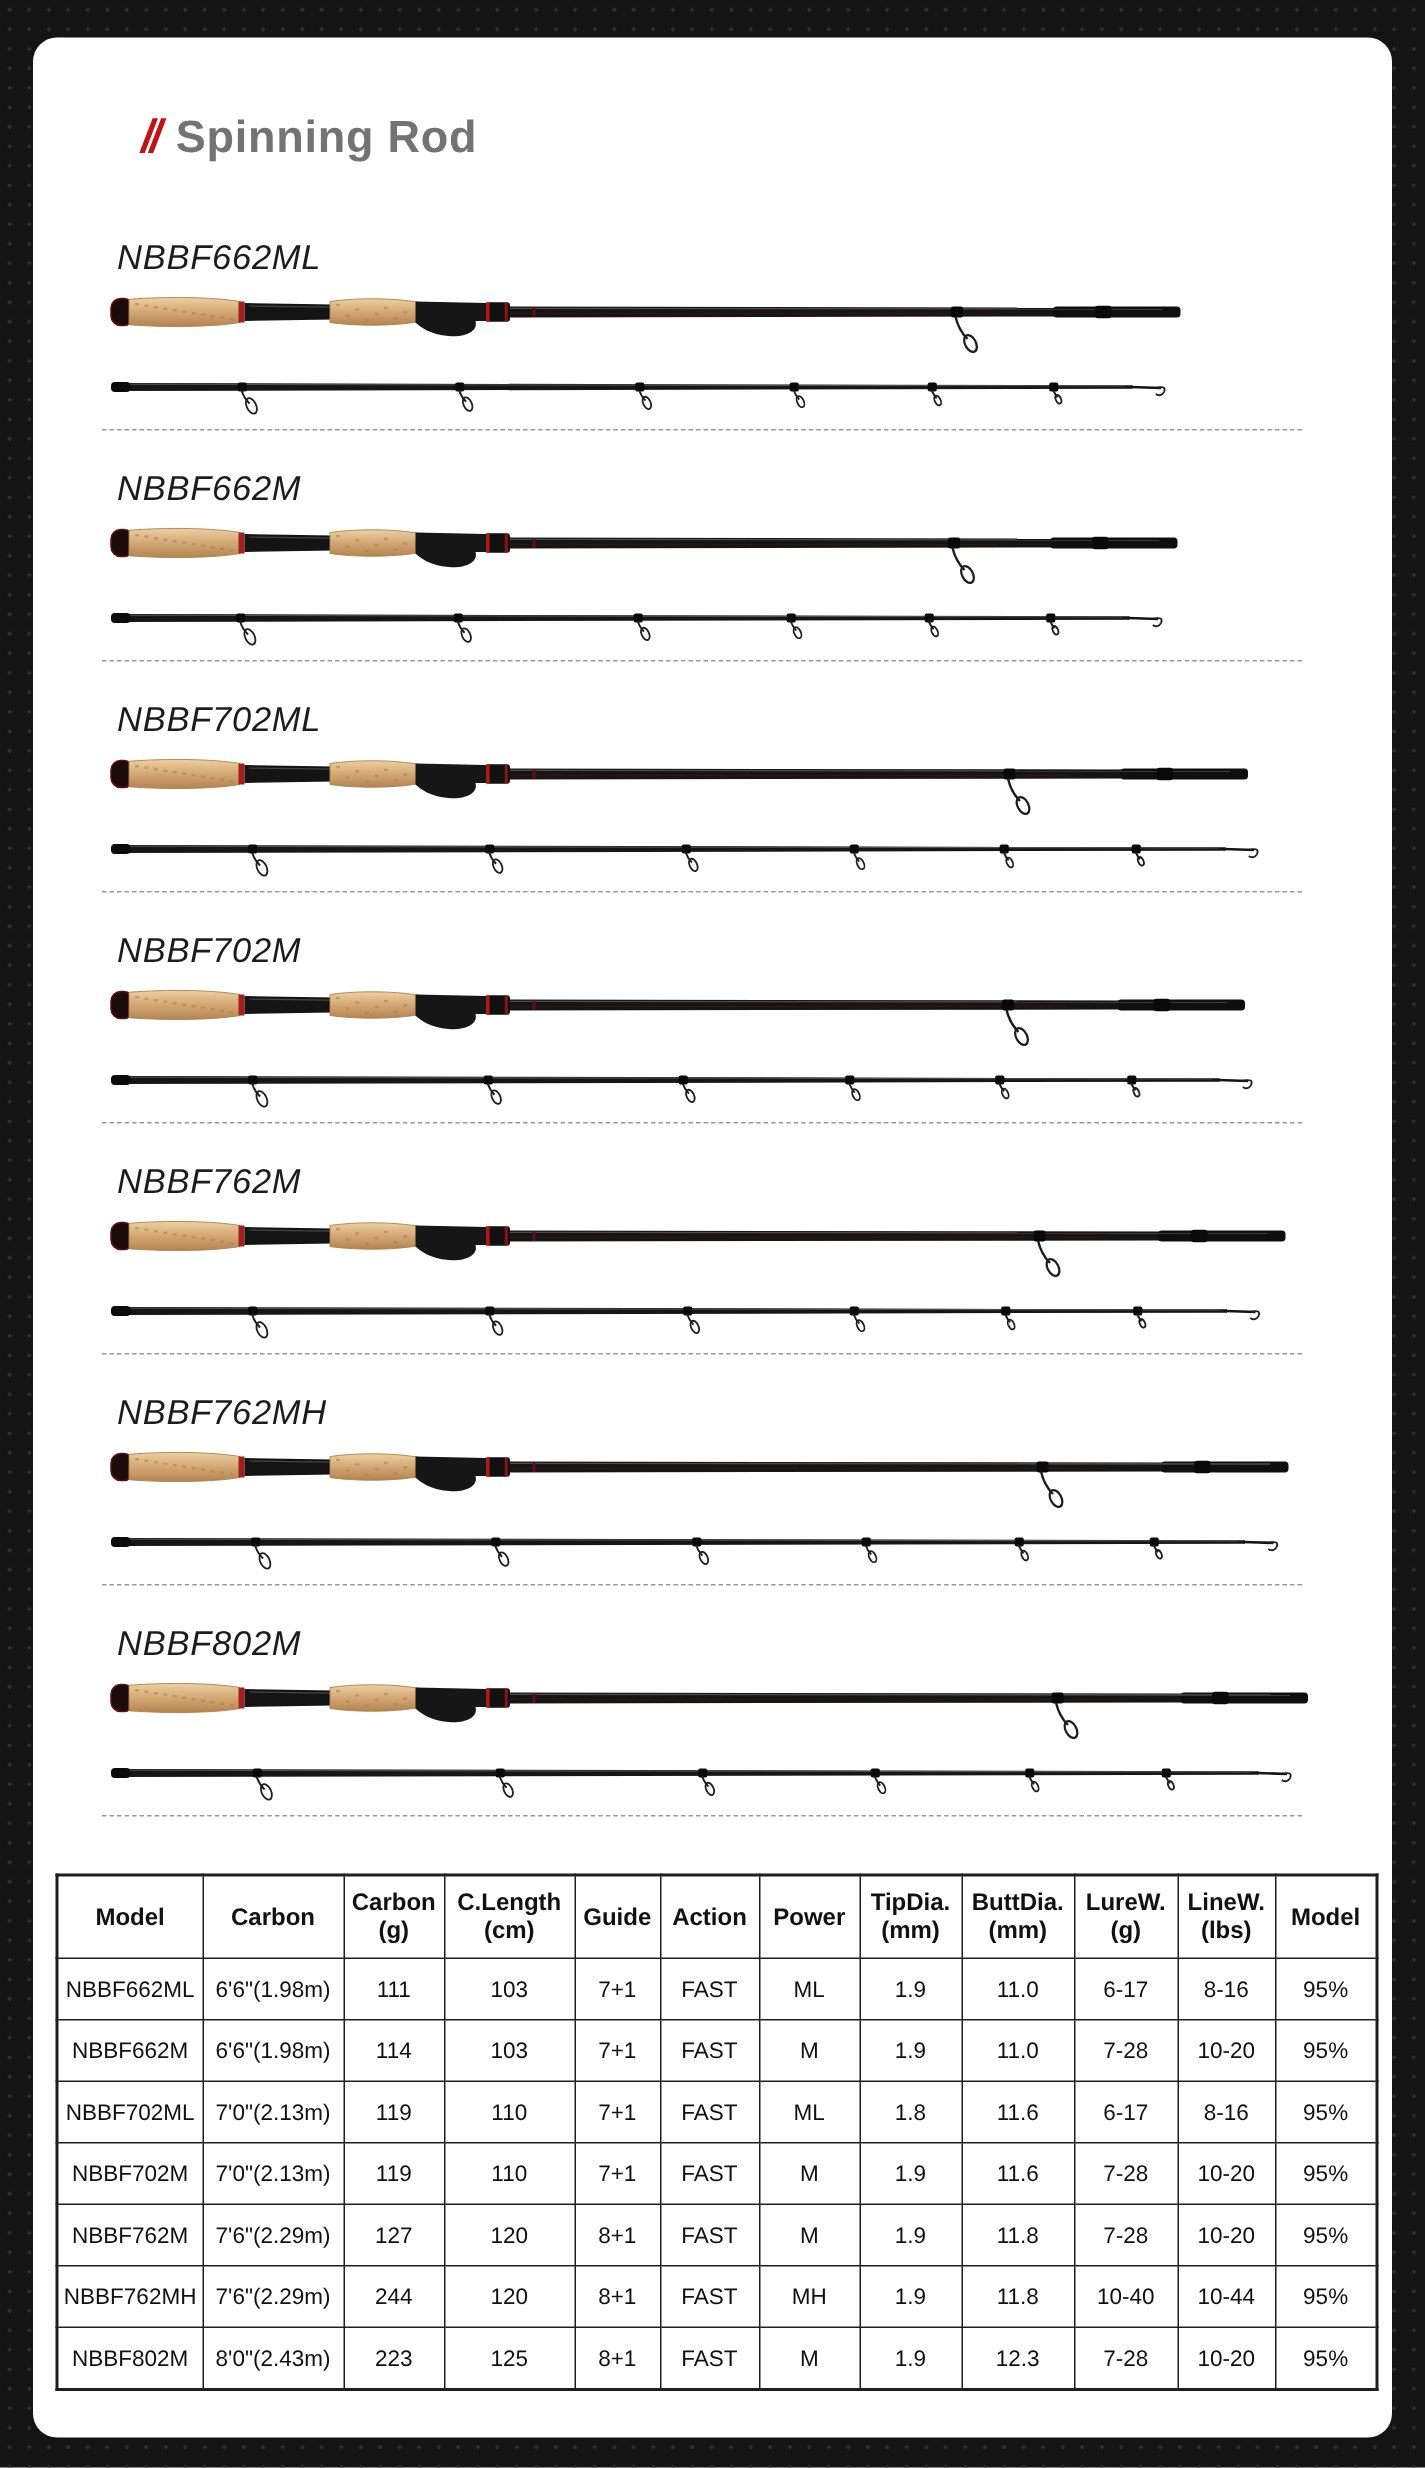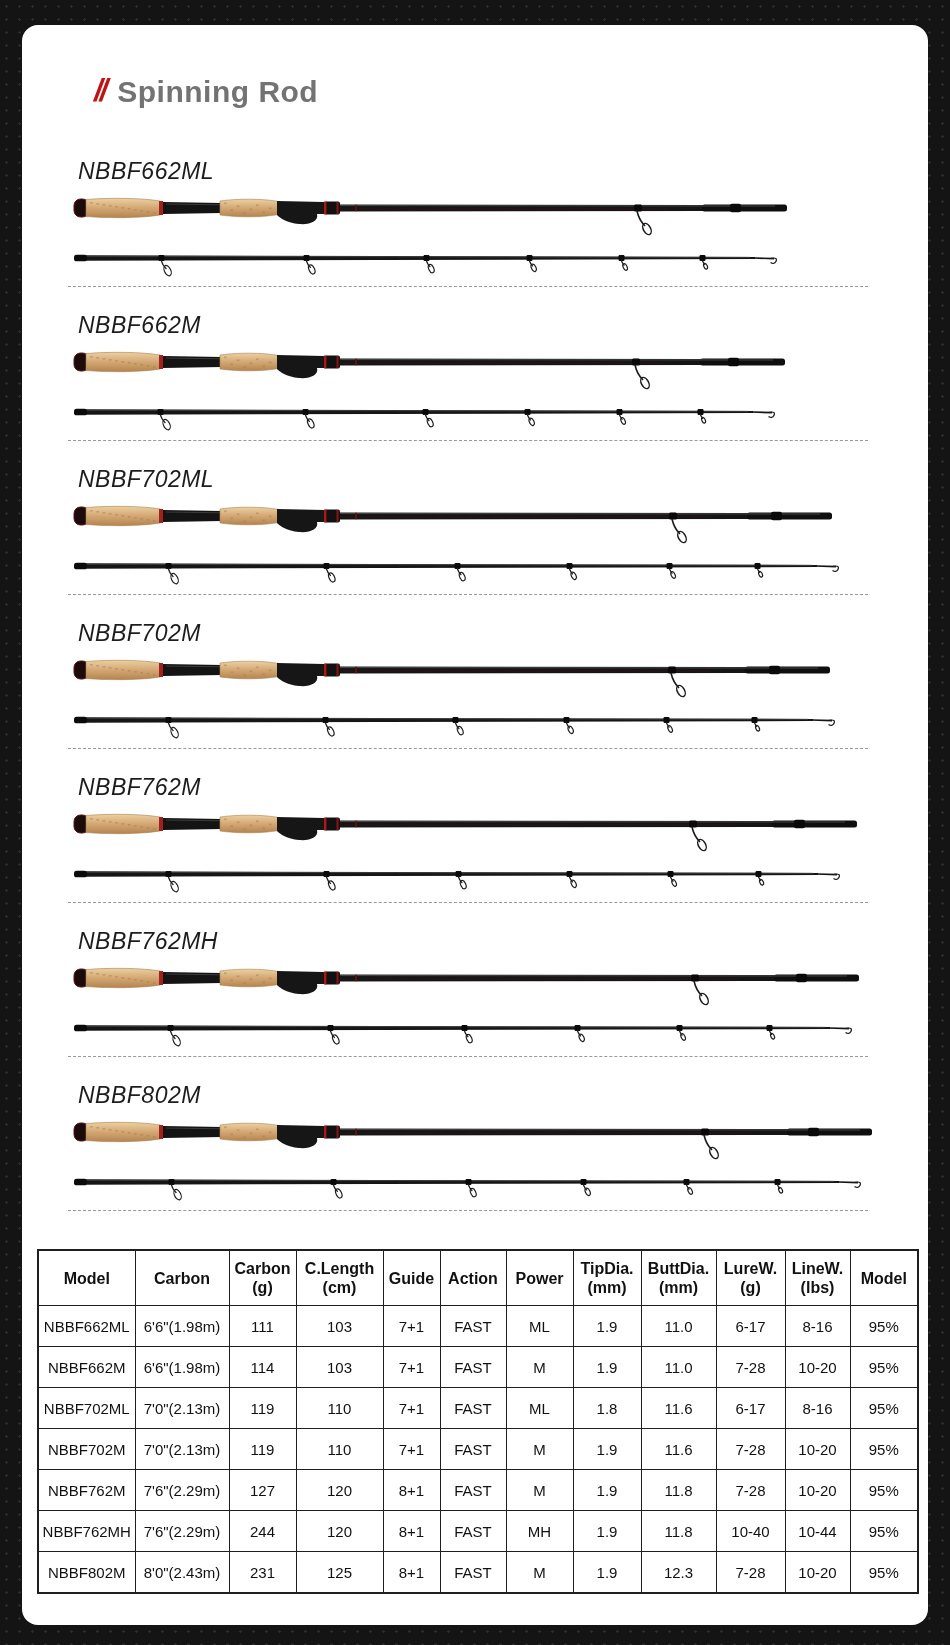--- a/index.html
+++ b/index.html
@@ -733,21 +733,21 @@
           <td>MH</td>
           <td>1.9</td>
           <td>11.8</td>
           <td>10-40</td>
           <td>10-44</td>
           <td>95%</td>
         </tr>
         <tr>
           <td>NBBF802M</td>
           <td>8'0"(2.43m)</td>
-          <td>231</td>
+          <td>223</td>
           <td>125</td>
           <td>8+1</td>
           <td>FAST</td>
           <td>M</td>
           <td>1.9</td>
           <td>12.3</td>
           <td>7-28</td>
           <td>10-20</td>
           <td>95%</td>
         </tr>

